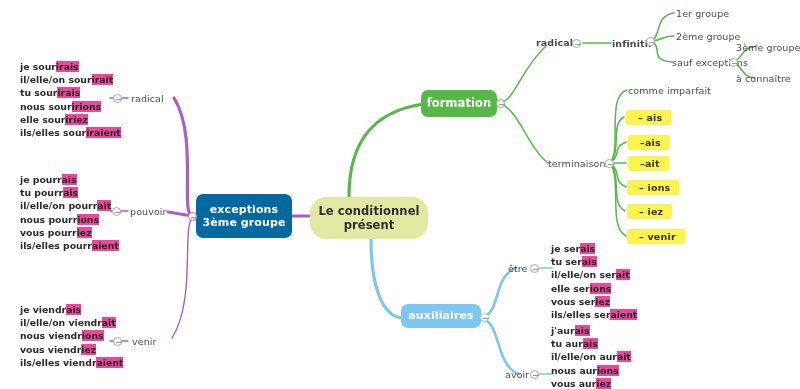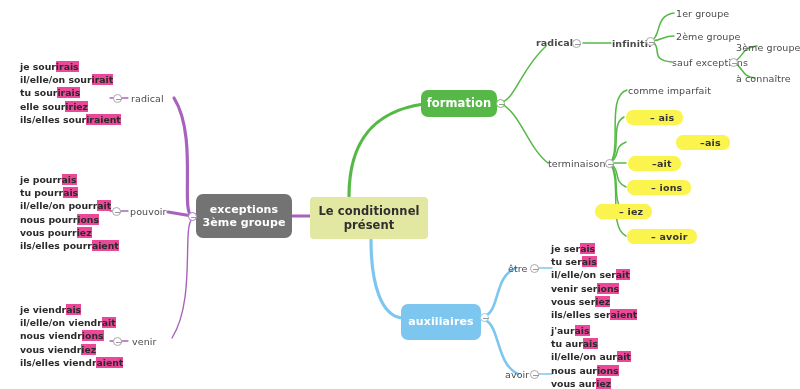--- a/index.html
+++ b/index.html
@@ -16,37 +16,37 @@
   
   .box{
     border-radius:7px;
     display:flex;align-items:center;justify-content:center;
     text-align:center;line-height:1.22;
     font-weight:bold;
     letter-spacing:0.1px;
   }
   .box.central{
     background:#e2e8a2;color:#2f2f2f;font-size:11.5px;
-    border-radius:4px;
+    border-radius:16px;
   }
   .box.green{background:#56b947;color:#ffffff;font-size:11.5px;}
-  .box.purple{background:#737373;color:#ffffff;font-size:11px;}
+  .box.purple{background:#0369a1;color:#ffffff;font-size:11px;}
   .box.blue{background:#7cc6ef;color:#ffffff;font-size:11px;}
 
   
   .leaf{
     position:absolute;font-size:9.5px;color:#4a4a4a;white-space:nowrap;
     letter-spacing:0.1px;
   }
 
   
   .chip{
     position:absolute;background:#fbf44e;color:#333333;
-    font-size:9.5px;font-weight:bold;padding:2px 9px 2px 24px;
-    border-radius:7px;white-space:nowrap;letter-spacing:0.2px;
+    font-size:9.5px;font-weight:bold;padding:2px 9px 2px 12px;
+    border-radius:2px;white-space:nowrap;letter-spacing:0.2px;
   }
 
   
   .conj{position:absolute;font-size:9.3px;color:#2a2a2a;white-space:nowrap;line-height:13.2px;font-weight:bold;}
   .conj .ln{display:block;}
   .conj .hl{background:#ec4899;}
 
   
   .knob{
     position:absolute;width:9px;height:9px;border-radius:50%;
@@ -129,45 +129,46 @@
 
   <div class="leaf" style="left:736px;top:42px;">3ème groupe</div>
   <div class="leaf" style="left:736px;top:73px;">à connaître</div>
 
   <div class="leaf" style="left:548px;top:158px;">terminaisons</div>
   <div class="knob gry" style="left:605px;top:159px;"></div>
 
   <div class="leaf" style="left:628px;top:85px;">comme imparfait</div>
 
   <div class="chip" style="left:626px;top:110px;">– ais</div>
-  <div class="chip" style="left:628px;top:135px;margin-left:48px;">–ais</div>
+  <div class="chip" style="left:628px;top:135px;">–ais</div>
   <div class="chip" style="left:628px;top:156px;">–ait</div>
   <div class="chip" style="left:627px;top:180px;">– ions</div>
-  <div class="chip" style="left:595px;top:204px;">– iez</div>
-  <div class="chip" style="left:627px;top:229px;">– avoir</div>
+  <div class="chip" style="left:627px;top:204px;">– iez</div>
+  <div class="chip" style="left:627px;top:229px;">– venir</div>
 
   <div class="node box purple" style="left:196px;top:194px;width:96px;height:44px;">
     <span style="white-space:pre-line;">exceptions
 3ème groupe</span>
   </div>
   <div class="knob pur" style="left:188px;top:212px;"></div>
 
   <div class="leaf" style="left:131px;top:93px;">radical</div>
   <div class="knob gry" style="left:113px;top:94px;"></div>
 
   <div class="leaf" style="left:130px;top:206px;">pouvoir</div>
   <div class="knob gry" style="left:112px;top:207px;"></div>
 
   <div class="leaf" style="left:132px;top:336px;">venir</div>
   <div class="knob gry" style="left:113px;top:337px;"></div>
 
   <div class="conj" style="left:20px;top:60px;">
     <span class="ln"><span>je sour</span><span class="hl">irais</span></span>
     <span class="ln"><span>il/elle/on sour</span><span class="hl">irait</span></span>
     <span class="ln"><span>tu sour</span><span class="hl">irais</span></span>
+    <span class="ln"><span>nous sour</span><span class="hl">irions</span></span>
     <span class="ln"><span>elle sour</span><span class="hl">iriez</span></span>
     <span class="ln"><span>ils/elles sour</span><span class="hl">iraient</span></span>
   </div>
 
   <div class="conj" style="left:20px;top:173px;">
     <span class="ln"><span>je pourr</span><span class="hl">ais</span></span>
     <span class="ln"><span>tu pourr</span><span class="hl">ais</span></span>
     <span class="ln"><span>il/elle/on pourr</span><span class="hl">ait</span></span>
     <span class="ln"><span>nous pourr</span><span class="hl">ions</span></span>
     <span class="ln"><span>vous pourr</span><span class="hl">iez</span></span>
@@ -175,36 +176,36 @@
   </div>
 
   <div class="conj" style="left:20px;top:303px;">
     <span class="ln"><span>je viendr</span><span class="hl">ais</span></span>
     <span class="ln"><span>il/elle/on viendr</span><span class="hl">ait</span></span>
     <span class="ln"><span>nous viendr</span><span class="hl">ions</span></span>
     <span class="ln"><span>vous viendr</span><span class="hl">iez</span></span>
     <span class="ln"><span>ils/elles viendr</span><span class="hl">aient</span></span>
   </div>
 
-  <div class="node box blue" style="left:401px;top:304px;width:80px;height:36px;">
+  <div class="node box blue" style="left:401px;top:304px;width:80px;height:24px;">
     <span>auxiliaires</span>
   </div>
   <div class="knob blu" style="left:480px;top:313px;"></div>
 
   <div class="leaf" style="left:508px;top:263px;">être</div>
   <div class="knob gry" style="left:530px;top:264px;"></div>
 
   <div class="leaf" style="left:505px;top:369px;">avoir</div>
   <div class="knob gry" style="left:530px;top:370px;"></div>
 
   <div class="conj" style="left:551px;top:242px;">
     <span class="ln"><span>je ser</span><span class="hl">ais</span></span>
     <span class="ln"><span>tu ser</span><span class="hl">ais</span></span>
     <span class="ln"><span>il/elle/on ser</span><span class="hl">ait</span></span>
-    <span class="ln"><span>venir ser</span><span class="hl">ions</span></span>
+    <span class="ln"><span>elle ser</span><span class="hl">ions</span></span>
     <span class="ln"><span>vous ser</span><span class="hl">iez</span></span>
     <span class="ln"><span>ils/elles ser</span><span class="hl">aient</span></span>
   </div>
 
   <div class="conj" style="left:551px;top:324px;">
     <span class="ln"><span>j'aur</span><span class="hl">ais</span></span>
     <span class="ln"><span>tu aur</span><span class="hl">ais</span></span>
     <span class="ln"><span>il/elle/on aur</span><span class="hl">ait</span></span>
     <span class="ln"><span>nous aur</span><span class="hl">ions</span></span>
     <span class="ln"><span>vous aur</span><span class="hl">iez</span></span>

